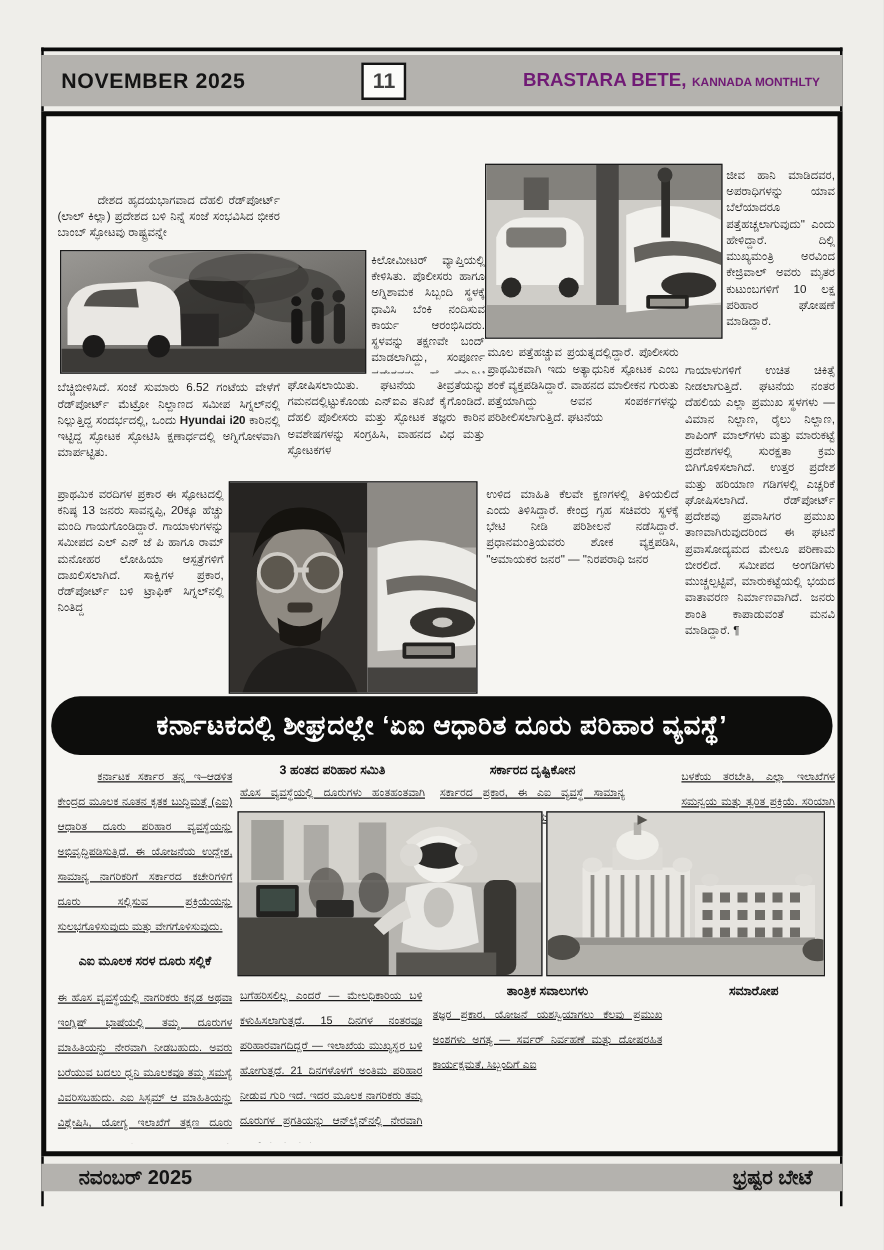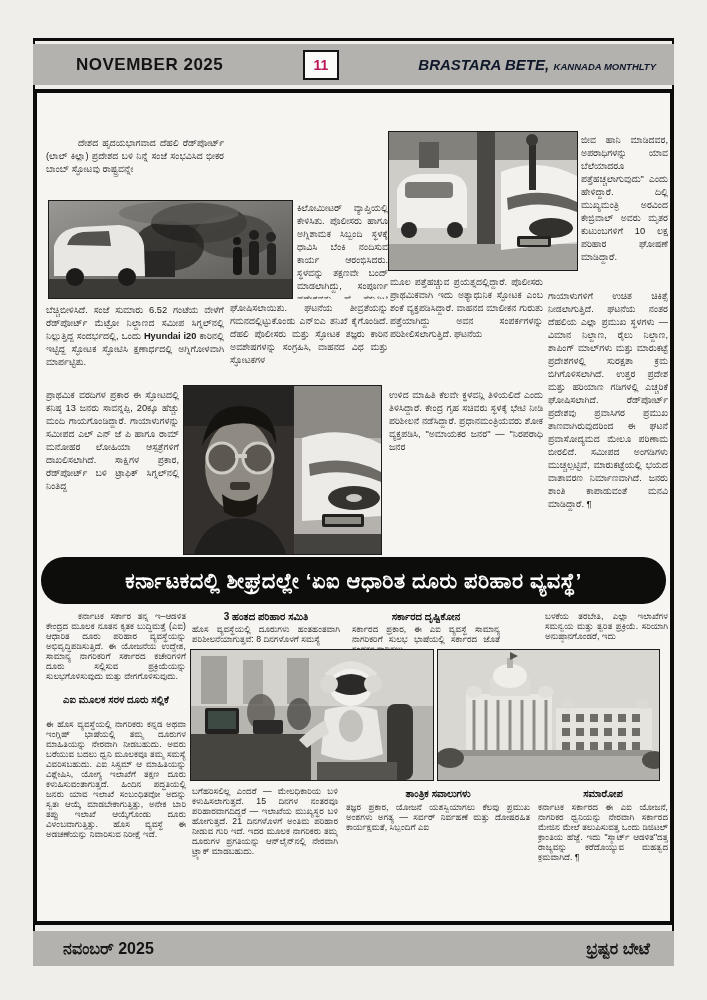--- a/index.html
+++ b/index.html
@@ -2,61 +2,61 @@
 <html><head>
 <meta charset="utf-8">
 <style>
   html,body{margin:0;padding:0;}
   body{background:#d8d6d2;font-family:"Liberation Sans","DejaVu Sans",sans-serif;}
   .page{position:relative;width:707px;height:1000px;background:#efeeea;overflow:hidden;margin:0 auto;}
   .abs{position:absolute;}
   .rule{background:#0a0a0a;}
   .bar{background:#b4b2ae;display:flex;align-items:center;}
   .hdr-left{font-weight:bold;font-size:17px;color:#141414;letter-spacing:.5px;}
-  .pgnum{background:#fbfbf9;border:2px solid #141414;font-weight:bold;font-size:14px;color:#be185d;
+  .pgnum{background:#fbfbf9;border:2px solid #141414;font-weight:bold;font-size:17px;color:#404040;
          width:32px;height:26px;display:flex;align-items:center;justify-content:center;}
-  .hdr-right{font-weight:bold;color:#0f172a;white-space:nowrap;font-style:italic;}
+  .hdr-right{font-weight:bold;color:#701a75;white-space:nowrap;}
   .hdr-right .big{font-size:15px;}
   .hdr-right .small{font-size:9.5px;}
   .content-box{background:#f6f5f2;border:4px solid #0c0c0b;}
   .banner{background:#0d0d0c;color:#ffffff;display:flex;align-items:center;justify-content:center;
           font-weight:bold;text-align:center;}
   .banner.h1{font-size:27px;letter-spacing:1px;}
   .banner.h2{font-size:21px;letter-spacing:.5px;}
   .txt{font-size:9.3px;line-height:13px;color:#1a1a1a;text-align:justify;overflow:hidden;}
-  .txt.small{font-size:8.7px;line-height:10px;}
+  .txt.small{font-size:8.7px;line-height:20px;text-decoration:underline;}
   .indent{text-indent:32px;}
   .subhead{font-weight:bold;text-align:center;font-size:10px;color:#111;}
   .b{font-weight:bold;margin-top:20px;}
   .photo{border:1px solid #1c1c1c;background:#999;overflow:hidden;}
   .photo svg{display:block;}
   .ftr{font-weight:bold;font-size:16px;color:#141414;}
 </style>
 </head>
 <body>
 
 <div class="page">
 
   <div class="abs rule" style="left:33px;top:38px;width:641px;height:3px;"></div>
   <div class="abs rule" style="left:33px;top:38px;width:2px;height:927px;"></div>
   <div class="abs rule" style="left:672px;top:38px;width:2px;height:927px;"></div>
 
   <div class="abs bar" style="left:33px;top:44px;width:641px;height:41px;justify-content:space-between;padding:0;box-sizing:border-box;">
-    <div class="hdr-left" style="margin-left:43px;">NOVEMBER 2025</div>
+    <div class="hdr-left" style="margin-left:16px;">NOVEMBER 2025</div>
     <div class="pgnum">11</div>
     <div class="hdr-right" style="margin-right:18px;">
       <span class="big">BRASTARA BETE,</span>
       <span class="small">KANNADA MONTHLTY</span>
     </div>
   </div>
 
   <div class="abs content-box" style="left:33px;top:89px;width:633px;height:828px;"></div>
 
 
-  <div class="abs txt indent" style="left:46px;top:137px;width:178px;height:48px;">ದೇಶದ ಹೃದಯಭಾಗವಾದ ದೆಹಲಿ ರೆಡ್‌ಪೋರ್ಟ್ (ಲಾಲ್ ಕಿಲ್ಲಾ) ಪ್ರದೇಶದ ಬಳಿ ನಿನ್ನೆ ಸಂಜೆ ಸಂಭವಿಸಿದ ಭೀಕರ ಬಾಂಬ್ ಸ್ಫೋಟವು ರಾಷ್ಟ್ರವನ್ನೇ</div>
+  <div class="abs txt indent" style="left:46px;top:154px;width:178px;height:48px;">ದೇಶದ ಹೃದಯಭಾಗವಾದ ದೆಹಲಿ ರೆಡ್‌ಪೋರ್ಟ್ (ಲಾಲ್ ಕಿಲ್ಲಾ) ಪ್ರದೇಶದ ಬಳಿ ನಿನ್ನೆ ಸಂಜೆ ಸಂಭವಿಸಿದ ಭೀಕರ ಬಾಂಬ್ ಸ್ಫೋಟವು ರಾಷ್ಟ್ರವನ್ನೇ</div>
 
 
   <div class="abs photo" style="left:48px;top:200px;width:243px;height:97px;">
     <svg width="243" height="97" viewBox="0 0 243 97">
       <defs>
         <linearGradient id="g1" x1="0" y1="0" x2="1" y2="1">
           <stop offset="0" stop-color="#9a9894"></stop>
             <stop offset="1" stop-color="#55534f"></stop>
         </linearGradient>
       </defs>
@@ -107,21 +107,21 @@
       <path d="M118 52 Q160 38 197 58 L197 130 L118 135 Z" fill="#ecebe7"></path>
       <path d="M125 78 Q165 68 197 86 L197 96 Q160 80 126 90 Z" fill="#6e6b66"></path>
       <ellipse cx="170" cy="112" rx="26" ry="12" fill="#35332f"></ellipse>
       <ellipse cx="170" cy="112" rx="8" ry="4" fill="#c9c7c2"></ellipse>
       <rect x="138" y="128" width="42" height="13" rx="2" fill="#22211f"></rect>
       <rect x="141" y="131" width="36" height="7" fill="#8e8b85"></rect>
       <rect x="110" y="148" width="87" height="20" fill="#454340"></rect>
     </svg>
   </div>
 
-  <div class="abs txt" style="left:389px;top:389px;width:154px;height:164px;">ಉಳಿದ ಮಾಹಿತಿ ಕೆಲವೇ ಕ್ಥಳವನ್ಲಿ ತಿಳಿಯಲಿದೆ ಎಂದು ತಿಳಿಸಿದ್ದಾರೆ. ಕೇಂದ್ರ ಗೃಹ ಸಚಿವರು ಸ್ಥಳಕ್ಕೆ ಭೇಟಿ ನೀಡಿ ಪರಿಶೀಲನೆ ನಡೆಸಿದ್ದಾರೆ. ಪ್ರಧಾನಮಂತ್ರಿಯವರು ಶೋಕ ವ್ಯಕ್ತಪಡಿಸಿ, "ಅಮಾಯಕರ ಜನರ" — "ನಿರಪರಾಧಿ ಜನರ</div>
+  <div class="abs txt" style="left:389px;top:389px;width:154px;height:164px;">ಉಳಿದ ಮಾಹಿತಿ ಕೆಲವೇ ಕ್ಷಣಗಳಲ್ಲಿ ತಿಳಿಯಲಿದೆ ಎಂದು ತಿಳಿಸಿದ್ದಾರೆ. ಕೇಂದ್ರ ಗೃಹ ಸಚಿವರು ಸ್ಥಳಕ್ಕೆ ಭೇಟಿ ನೀಡಿ ಪರಿಶೀಲನೆ ನಡೆಸಿದ್ದಾರೆ. ಪ್ರಧಾನಮಂತ್ರಿಯವರು ಶೋಕ ವ್ಯಕ್ತಪಡಿಸಿ, "ಅಮಾಯಕರ ಜನರ" — "ನಿರಪರಾಧಿ ಜನರ</div>
 
   <div class="abs photo" style="left:388px;top:131px;width:188px;height:138px;">
     <svg width="188" height="138" viewBox="0 0 188 138">
       <rect width="188" height="138" fill="#cfcdc8"></rect>
       <rect width="188" height="28" fill="#83817c"></rect>
       <rect x="88" y="0" width="18" height="138" fill="#4a4845"></rect>
       <rect x="0" y="112" width="188" height="26" fill="#a3a19c"></rect>
       <path d="M8 96 L8 58 Q12 44 30 42 L62 42 Q76 44 78 58 L78 96 Z" fill="#f0efeb"></path>
       <rect x="16" y="50" width="48" height="16" rx="4" fill="#7c7a75"></rect>
       <circle cx="20" cy="98" r="8" fill="#2a2927"></circle>
@@ -238,21 +238,20 @@
 
   <div class="abs txt small" style="left:192px;top:786px;width:146px;height:128px;">ಬಗೆಹರಿಸಲಿಲ್ಲ ಎಂದರೆ — ಮೇಲಧಿಕಾರಿಯ ಬಳಿ ಕಳುಹಿಸಲಾಗುತ್ತದೆ. 15 ದಿನಗಳ ನಂತರವೂ ಪರಿಹಾರವಾಗದಿದ್ದರೆ — ಇಲಾಖೆಯ ಮುಖ್ಯಸ್ಥರ ಬಳಿ ಹೋಗುತ್ತದೆ. 21 ದಿನಗಳೊಳಗೆ ಅಂತಿಮ ಪರಿಹಾರ ನೀಡುವ ಗುರಿ ಇದೆ. ಇದರ ಮೂಲಕ ನಾಗರಿಕರು ತಮ್ಮ ದೂರುಗಳ ಪ್ರಗತಿಯನ್ನು ಆನ್‌ಲೈನ್‌ನಲ್ಲಿ ನೇರವಾಗಿ ಟ್ರ್ಯಾಕ್ ಮಾಡಬಹುದು.</div>
 
   <div class="abs" style="left:346px;top:786px;width:184px;height:128px;overflow:hidden;">
     <div class="subhead" style="margin:2px 0;">ತಾಂತ್ರಿಕ ಸವಾಲುಗಳು</div>
     <div class="txt small">ತಜ್ಞರ ಪ್ರಕಾರ, ಯೋಜನೆ ಯಶಸ್ವಿಯಾಗಲು ಕೆಲವು ಪ್ರಮುಖ ಅಂಶಗಳು ಅಗತ್ಯ — ಸರ್ವರ್ ನಿರ್ವಹಣೆ ಮತ್ತು ದೋಷರಹಿತ ಕಾರ್ಯಕ್ಷಮತೆ, ಸಿಬ್ಬಂದಿಗೆ ಎಐ</div>
   </div>
 
   <div class="abs" style="left:538px;top:786px;width:130px;height:128px;overflow:hidden;">
     <div class="subhead" style="margin:2px 0;">ಸಮಾರೋಪ</div>
-    <div class="txt small">ಕರ್ನಾಟಕ ಸರ್ಕಾರದ ಈ ಎಐ ಯೋಜನೆ, ನಾಗರಿಕರ ಧ್ವನಿಯನ್ನು ನೇರವಾಗಿ ಸರ್ಕಾರದ ಮೇಜಿನ ಮೇಲೆ ತಲುಪಿಸುವತ್ತ ಒಂದು ಡಿಜಿಟಲ್ ಕ್ರಾಂತಿಯ ಹೆಜ್ಜೆ. ಇದು "ಸ್ಮಾರ್ಟ್ ಆಡಳಿತ"ದತ್ತ ರಾಜ್ಯವನ್ನು ಕರೆದೊಯ್ಯುವ ಮಹತ್ವದ ಕ್ರಮವಾಗಿದೆ. ¶</div>
-  </div>
-
-  <div class="abs bar" style="left:33px;top:931px;width:641px;height:35px;justify-content:space-between;box-sizing:border-box;">
+  </div>
+
+  <div class="abs bar" style="left:33px;top:931px;width:641px;height:22px;justify-content:space-between;box-sizing:border-box;">
     <div class="ftr" style="margin-left:30px;">ನವಂಬರ್ 2025</div>
     <div class="ftr" style="margin-right:24px;">ಭ್ರಷ್ಟರ ಬೇಟೆ</div>
   </div>
 
 </div>
 
 </body></html>

